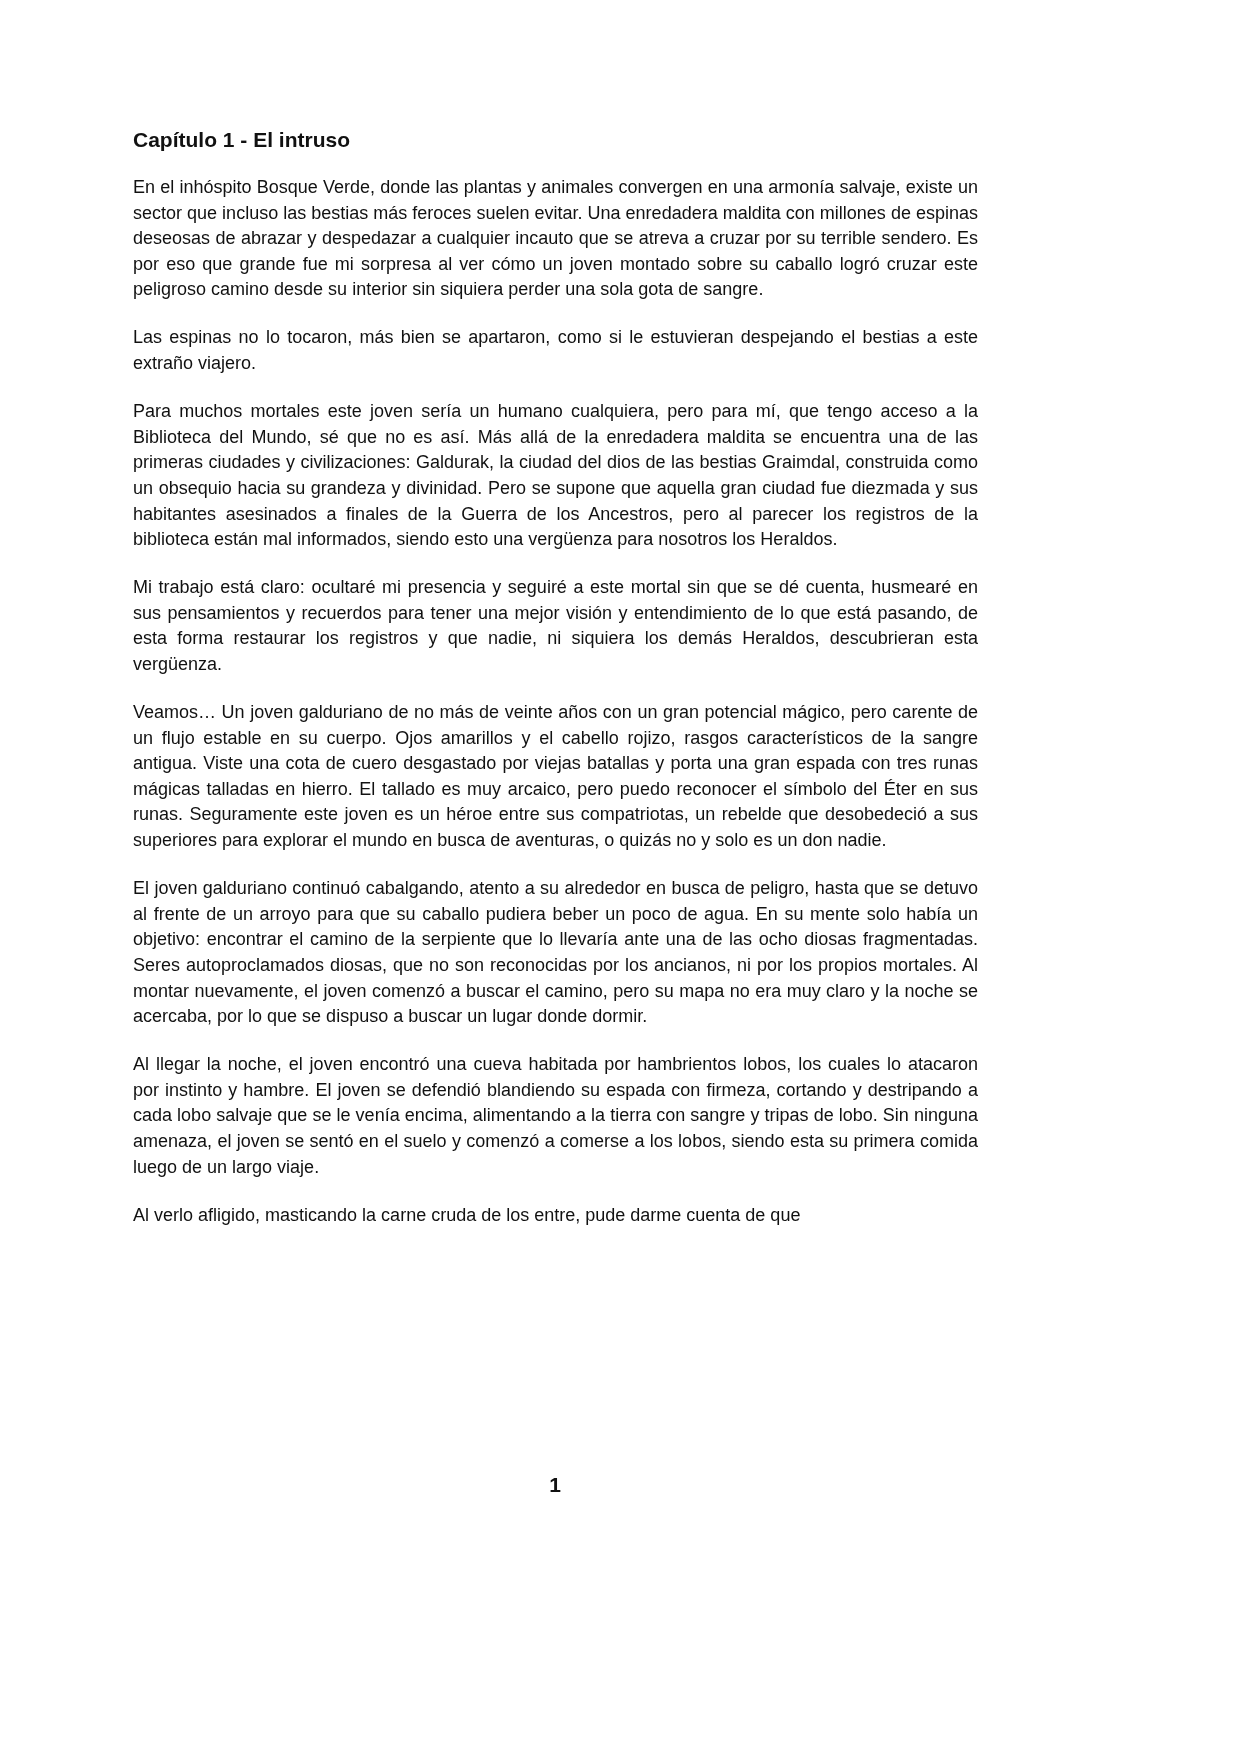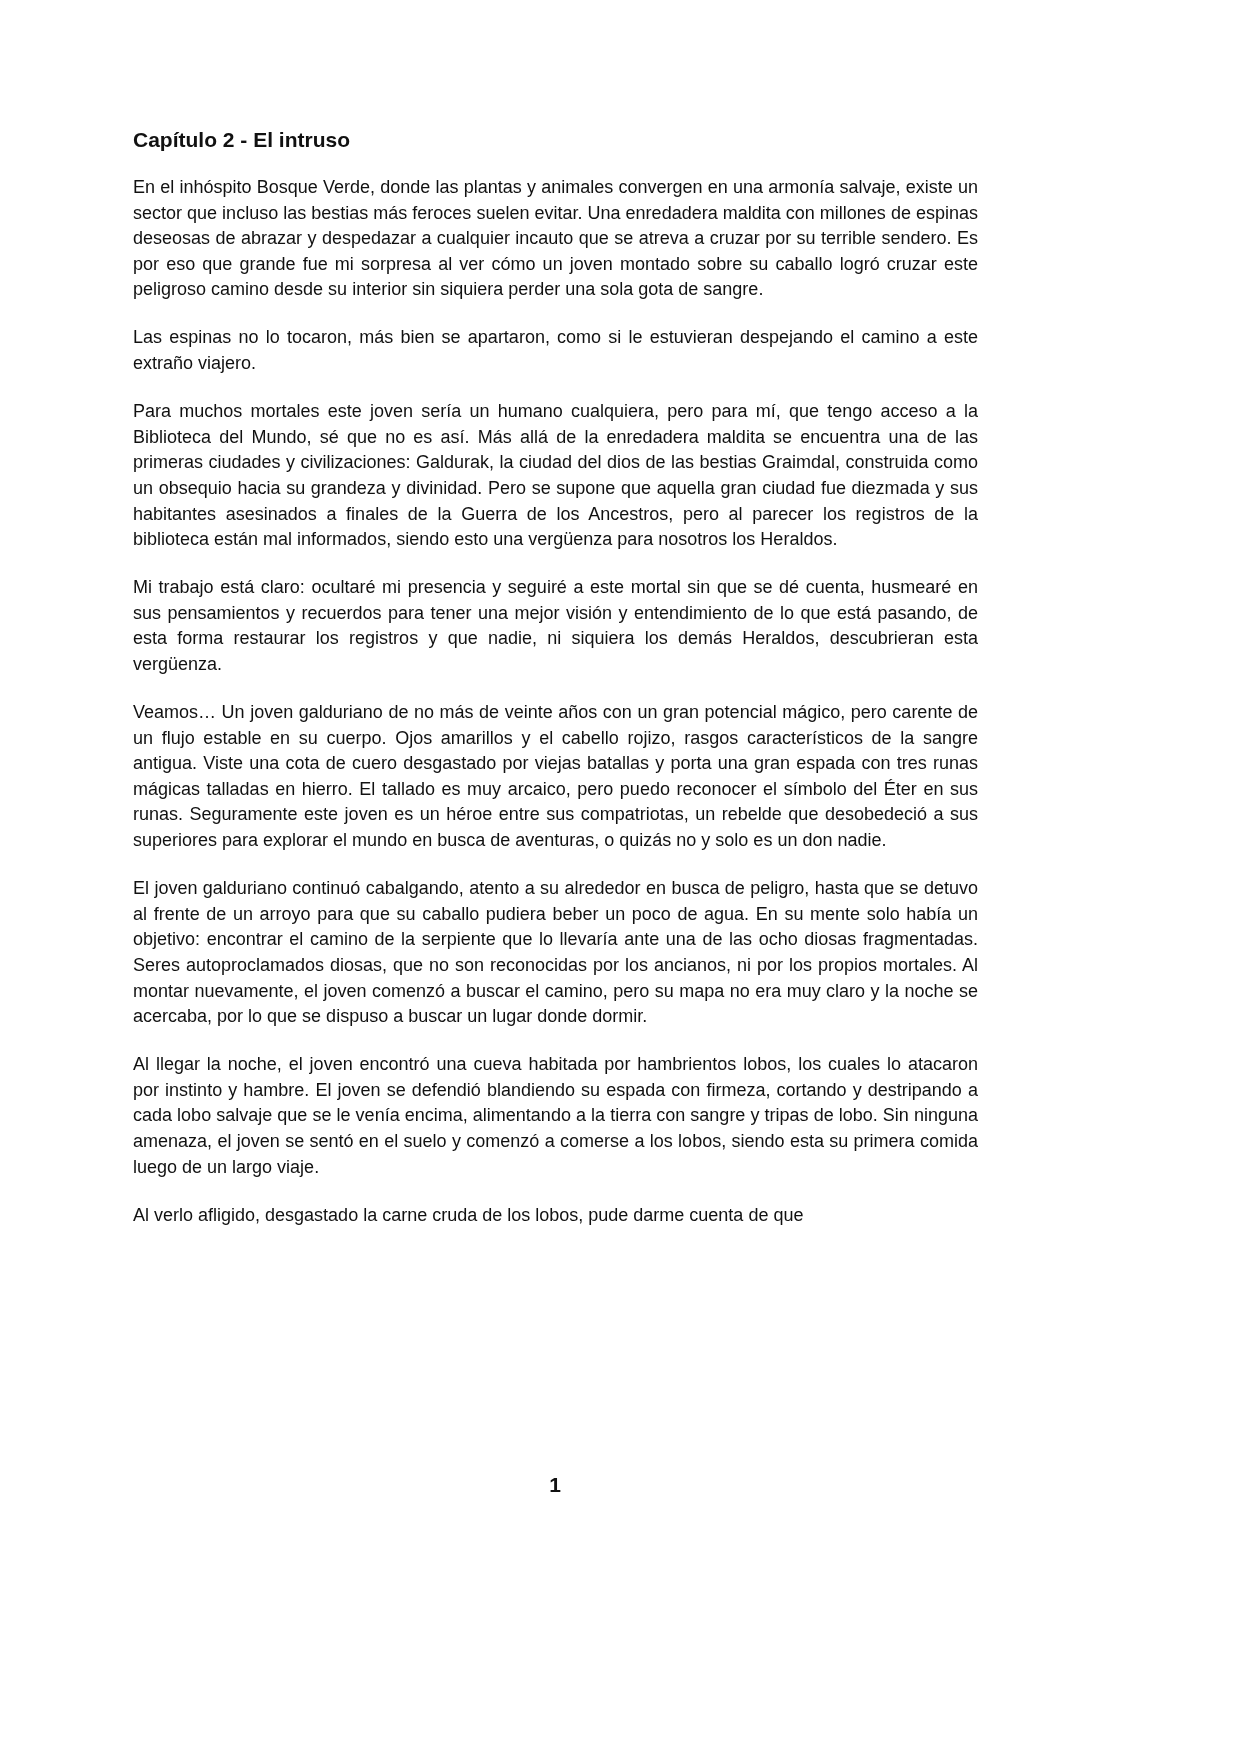--- a/index.html
+++ b/index.html
@@ -42,24 +42,24 @@
       text-align: center;
       font-weight: bold;
       font-size: 21px;
       line-height: 26px;
     }
   </style>
 </head>
 <body>
 
 <div class="page">
-  <h1 class="chapter-title">Capítulo 2 - El intruso</h1>
+  <h1 class="chapter-title">Capítulo 1 - El intruso</h1>
   <p class="paragraph">En el inhóspito Bosque Verde, donde las plantas y animales convergen en una armonía salvaje, existe un sector que incluso las bestias más feroces suelen evitar. Una enredadera maldita con millones de espinas deseosas de abrazar y despedazar a cualquier incauto que se atreva a cruzar por su terrible sendero. Es por eso que grande fue mi sorpresa al ver cómo un joven montado sobre su caballo logró cruzar este peligroso camino desde su interior sin siquiera perder una sola gota de sangre.</p>
-  <p class="paragraph">Las espinas no lo tocaron, más bien se apartaron, como si le estuvieran despejando el camino a este extraño viajero.</p>
+  <p class="paragraph">Las espinas no lo tocaron, más bien se apartaron, como si le estuvieran despejando el bestias a este extraño viajero.</p>
   <p class="paragraph">Para muchos mortales este joven sería un humano cualquiera, pero para mí, que tengo acceso a la Biblioteca del Mundo, sé que no es así. Más allá de la enredadera maldita se encuentra una de las primeras ciudades y civilizaciones: Galdurak, la ciudad del dios de las bestias Graimdal, construida como un obsequio hacia su grandeza y divinidad. Pero se supone que aquella gran ciudad fue diezmada y sus habitantes asesinados a finales de la Guerra de los Ancestros, pero al parecer los registros de la biblioteca están mal informados, siendo esto una vergüenza para nosotros los Heraldos.</p>
   <p class="paragraph">Mi trabajo está claro: ocultaré mi presencia y seguiré a este mortal sin que se dé cuenta, husmearé en sus pensamientos y recuerdos para tener una mejor visión y entendimiento de lo que está pasando, de esta forma restaurar los registros y que nadie, ni siquiera los demás Heraldos, descubrieran esta vergüenza.</p>
   <p class="paragraph">Veamos… Un joven galduriano de no más de veinte años con un gran potencial mágico, pero carente de un flujo estable en su cuerpo. Ojos amarillos y el cabello rojizo, rasgos característicos de la sangre antigua. Viste una cota de cuero desgastado por viejas batallas y porta una gran espada con tres runas mágicas talladas en hierro. El tallado es muy arcaico, pero puedo reconocer el símbolo del Éter en sus runas. Seguramente este joven es un héroe entre sus compatriotas, un rebelde que desobedeció a sus superiores para explorar el mundo en busca de aventuras, o quizás no y solo es un don nadie.</p>
   <p class="paragraph">El joven galduriano continuó cabalgando, atento a su alrededor en busca de peligro, hasta que se detuvo al frente de un arroyo para que su caballo pudiera beber un poco de agua. En su mente solo había un objetivo: encontrar el camino de la serpiente que lo llevaría ante una de las ocho diosas fragmentadas. Seres autoproclamados diosas, que no son reconocidas por los ancianos, ni por los propios mortales. Al montar nuevamente, el joven comenzó a buscar el camino, pero su mapa no era muy claro y la noche se acercaba, por lo que se dispuso a buscar un lugar donde dormir.</p>
   <p class="paragraph">Al llegar la noche, el joven encontró una cueva habitada por hambrientos lobos, los cuales lo atacaron por instinto y hambre. El joven se defendió blandiendo su espada con firmeza, cortando y destripando a cada lobo salvaje que se le venía encima, alimentando a la tierra con sangre y tripas de lobo. Sin ninguna amenaza, el joven se sentó en el suelo y comenzó a comerse a los lobos, siendo esta su primera comida luego de un largo viaje.</p>
-  <p class="paragraph last-line">Al verlo afligido, desgastado la carne cruda de los lobos, pude darme cuenta de que</p>
+  <p class="paragraph last-line">Al verlo afligido, masticando la carne cruda de los entre, pude darme cuenta de que</p>
 </div>
 
 <div class="page-number">1</div>
 
 </body></html>

